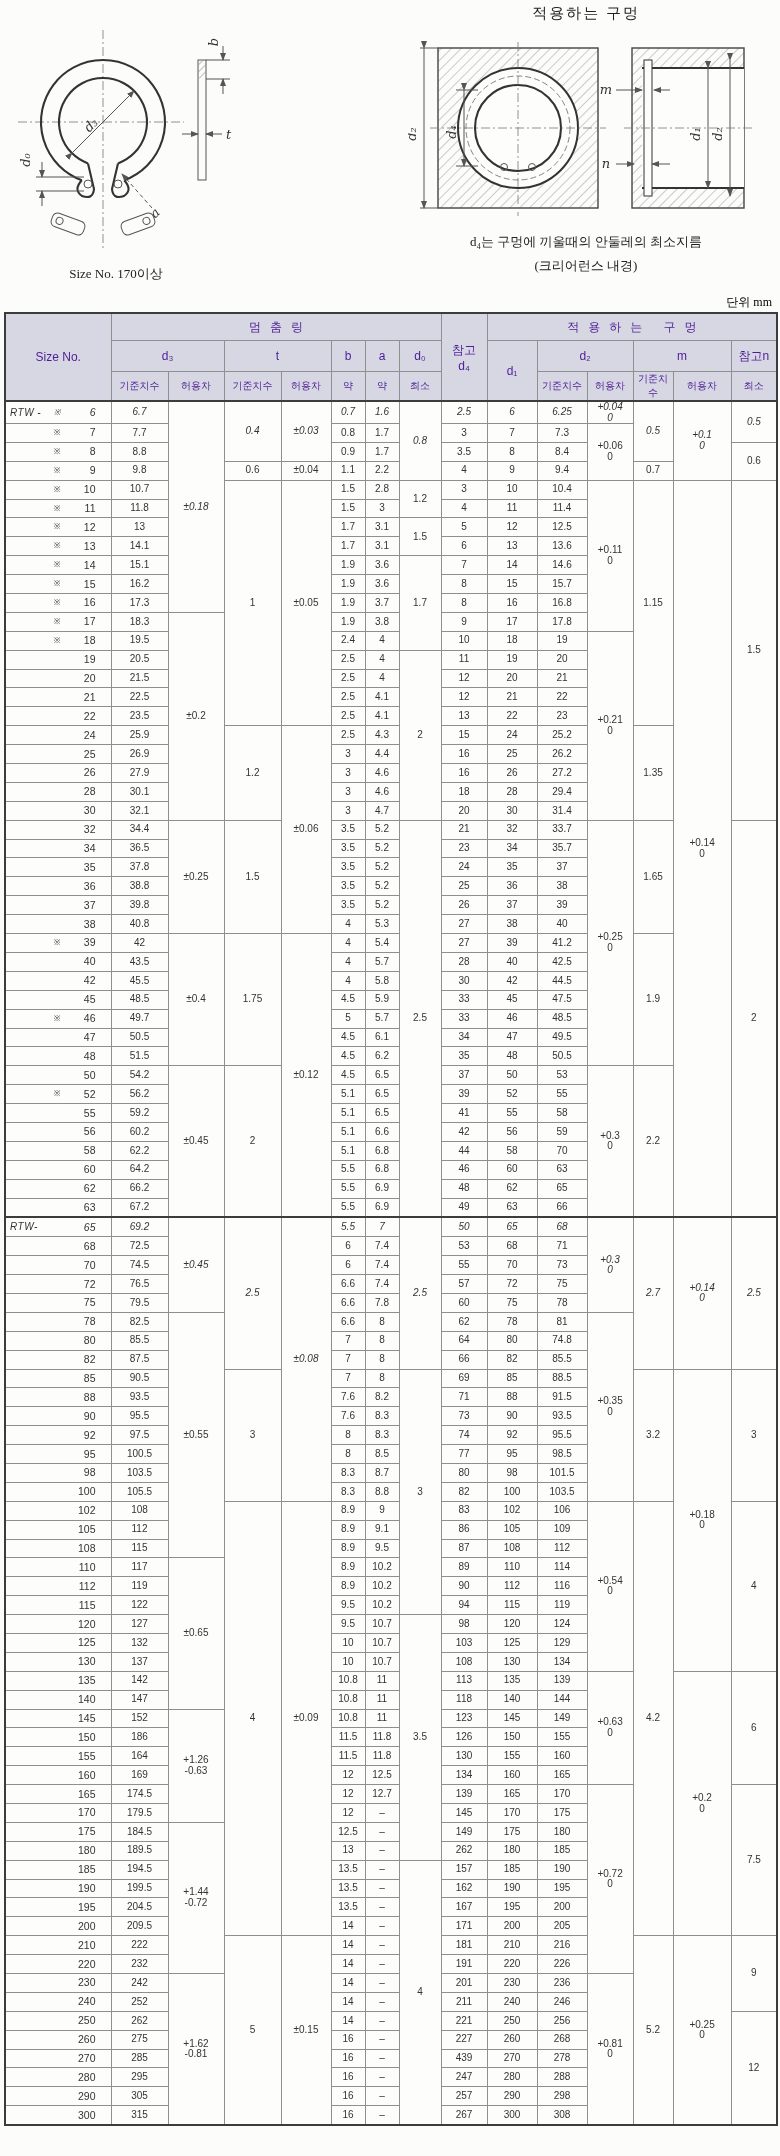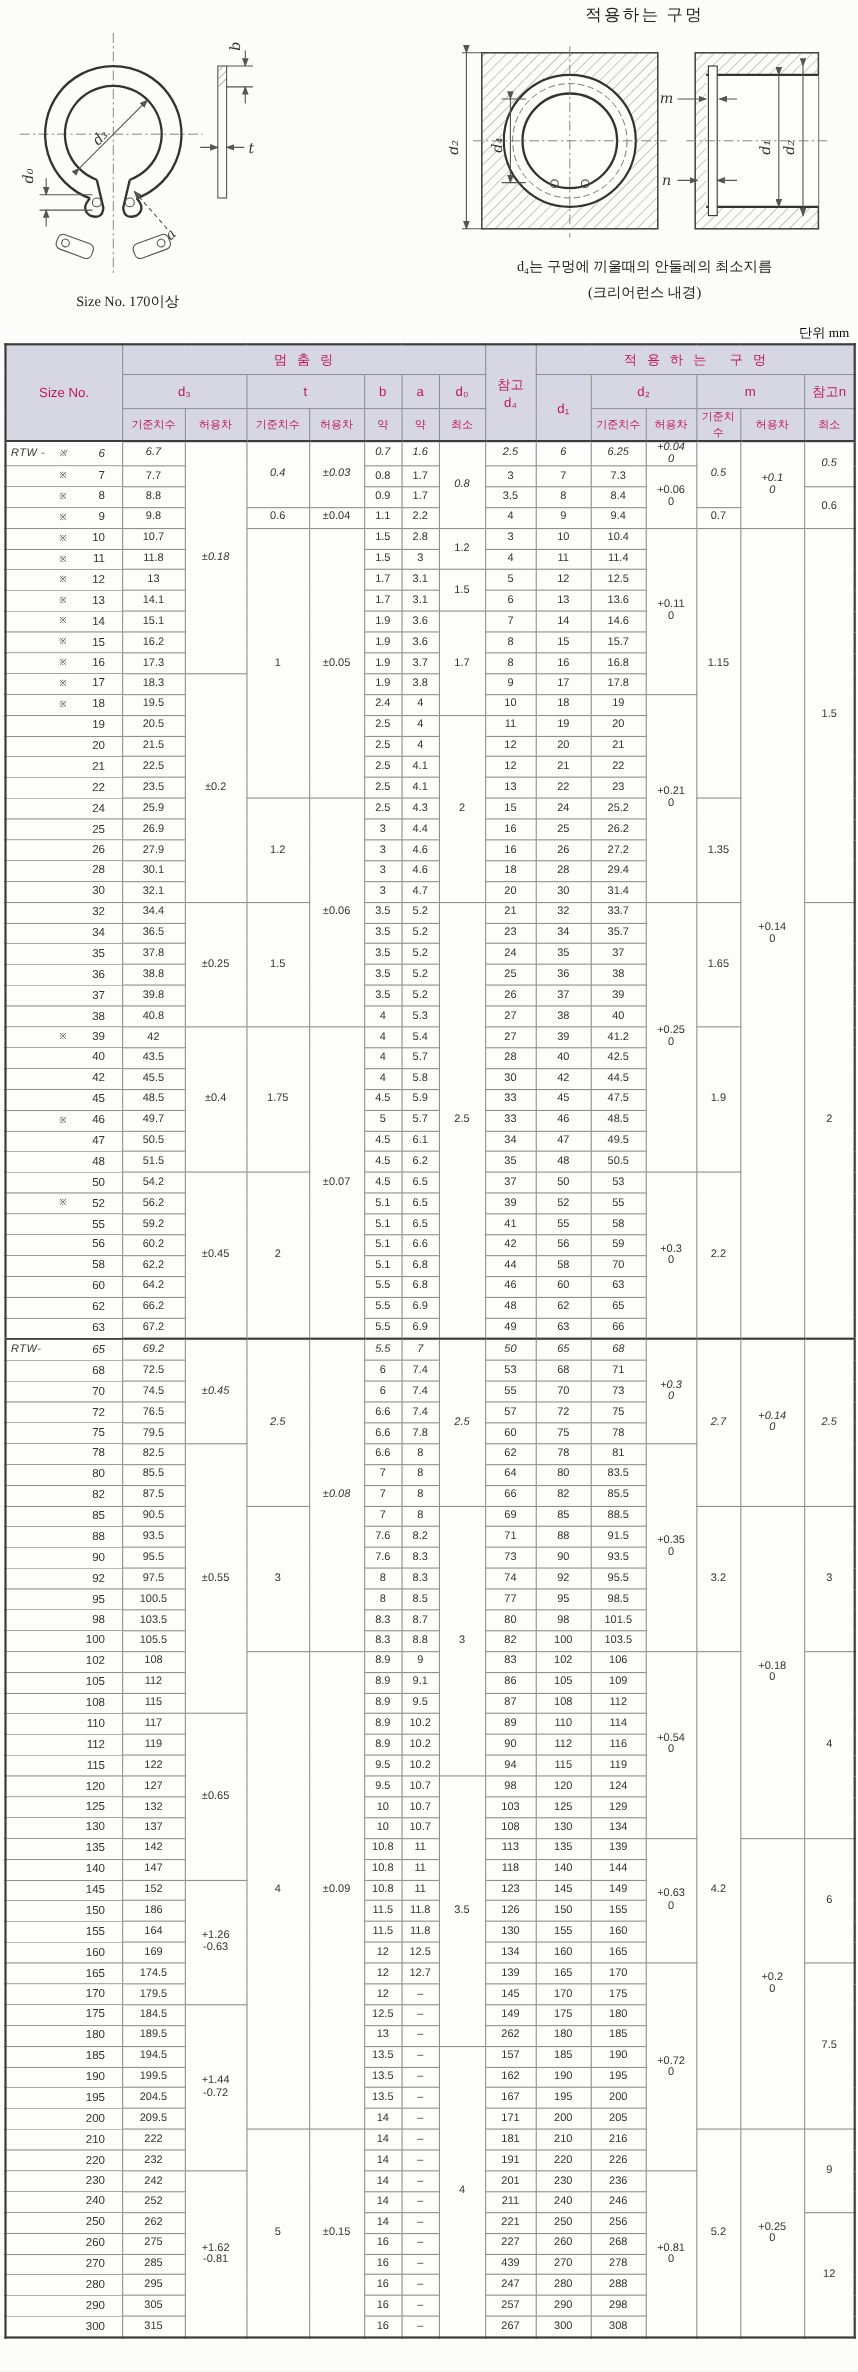--- a/index.html
+++ b/index.html
@@ -5,21 +5,21 @@
   html,body{margin:0;padding:0;background:#eee;}
   .page{width:780px;height:2156px;background:#fcfcfa;position:relative;margin:0 auto;
         font-family:"Liberation Sans",sans-serif;color:#222;overflow:hidden;}
   .diagrams{position:relative;height:296px;}
   .diag-left{position:absolute;left:6px;top:2px;}
   .diag-right{position:absolute;left:408px;top:2px;}
   .unit{position:absolute;top:294px;right:8px;font-size:12px;font-family:"Liberation Serif",serif;color:#000000;}
   table.spec{position:absolute;top:312px;left:4px;width:772px;border-collapse:collapse;table-layout:fixed;
              font-size:10px;border:2px solid #3c3c3c;}
   th,td{border:1px solid #8f8f8f;text-align:center;vertical-align:middle;padding:0;white-space:pre-line;}
-  thead th{background:#d7d7e3;font-weight:normal;color:#be185d;}
+  thead th{background:#d7d7e3;font-weight:normal;color:#4c1d95;}
   tr.h1 th{height:26px;font-size:12px;}
   tr.h2 th{height:30px;font-size:12px;}
   tr.h3 th{height:26px;font-size:10px;border-bottom:2px solid #3c3c3c;}
   th.group{letter-spacing:9px;text-indent:9px;}
   tbody td{height:17.9px;line-height:1.05;color:#333;background:#fdfdfc;}
   td.size{position:relative;text-align:right;padding-right:15px;font-size:10.5px;}
   td.size .pre{position:absolute;left:4px;top:50%;transform:translateY(-50%);font-size:10px;letter-spacing:0.5px;}
   td.size .star{position:absolute;right:50px;top:50%;transform:translateY(-50%);font-size:8px;color:#444;}
   tr.sec td{border-top:2px solid #3c3c3c;font-style:italic;}
   svg .ln{stroke:#555;fill:none;stroke-width:1;}
@@ -476,21 +476,21 @@
           <td>5.3</td>
           <td>27</td>
           <td>38</td>
           <td>40</td>
         </tr>
         <tr>
           <td class="size"><span class="pre"></span><span class="star">※</span><span class="num">39</span></td>
           <td>42</td>
           <td rowspan="7">±0.4</td>
           <td rowspan="7">1.75</td>
-          <td rowspan="15">±0.07</td>
+          <td rowspan="15">±0.12</td>
           <td>4</td>
           <td>5.4</td>
           <td>27</td>
           <td>39</td>
           <td>41.2</td>
           <td rowspan="7">1.9</td>
         </tr>
         <tr>
           <td class="size"><span class="pre"></span><span class="star"></span><span class="num">40</span></td>
           <td>43.5</td>
@@ -689,21 +689,21 @@
           <td rowspan="10">+0.35
 0</td>
         </tr>
         <tr>
           <td class="size"><span class="pre"></span><span class="star"></span><span class="num">80</span></td>
           <td>85.5</td>
           <td>7</td>
           <td>8</td>
           <td>64</td>
           <td>80</td>
-          <td>83.5</td>
+          <td>74.8</td>
         </tr>
         <tr>
           <td class="size"><span class="pre"></span><span class="star"></span><span class="num">82</span></td>
           <td>87.5</td>
           <td>7</td>
           <td>8</td>
           <td>66</td>
           <td>82</td>
           <td>85.5</td>
         </tr>

